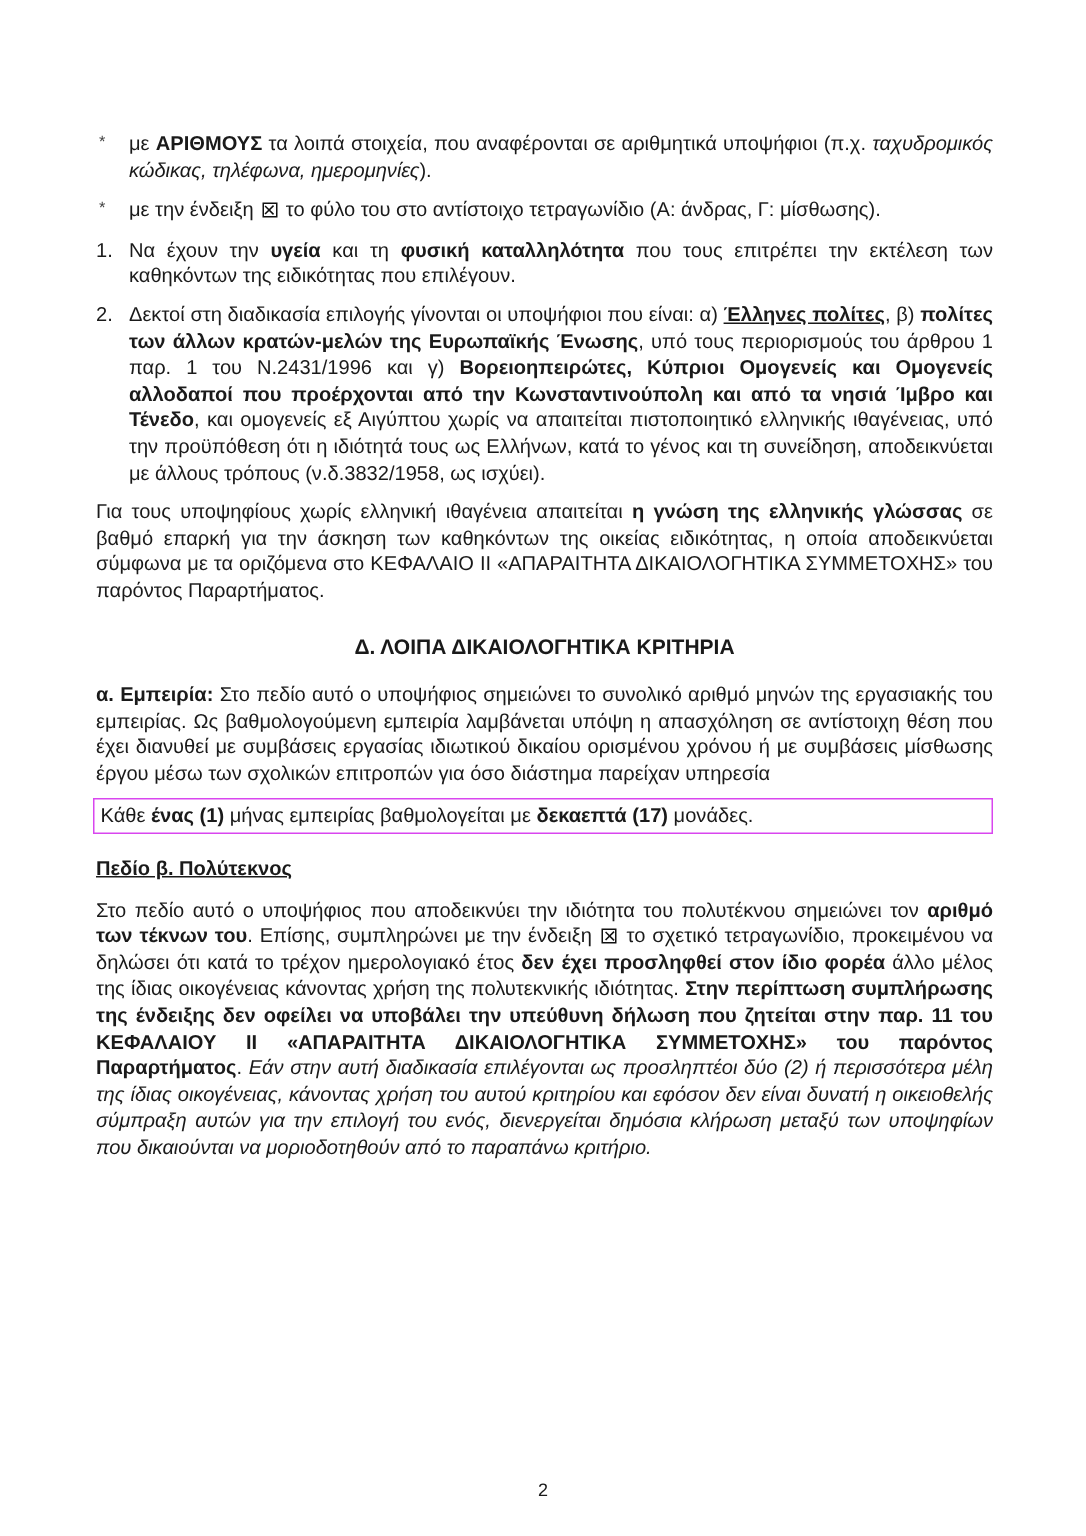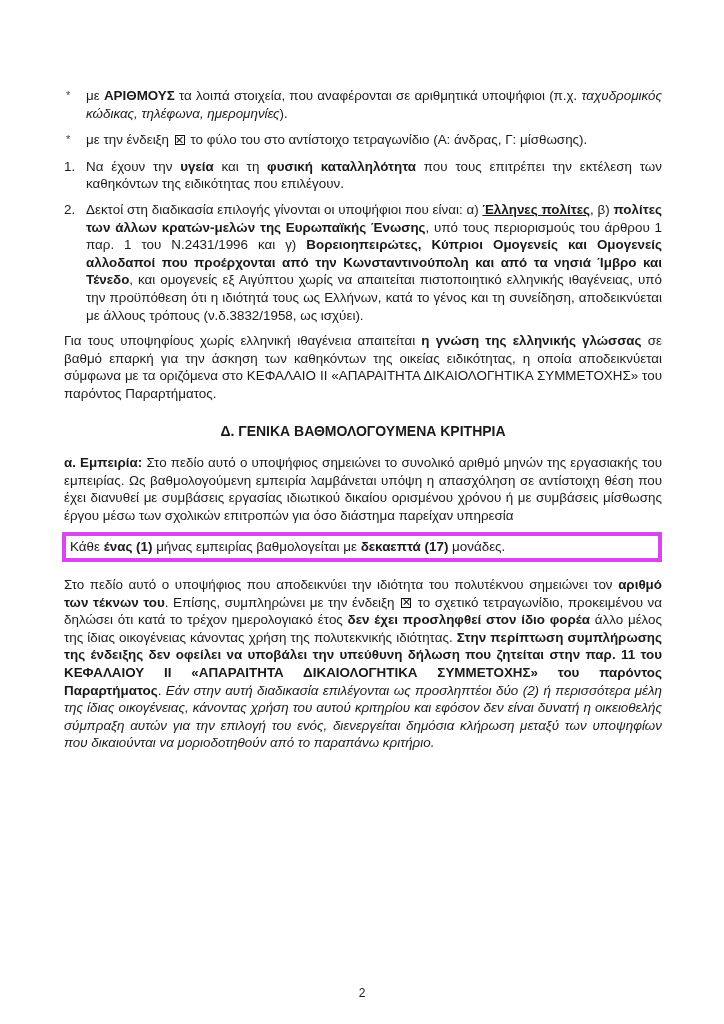--- a/index.html
+++ b/index.html
@@ -11,21 +11,21 @@
   .page { position: absolute; left: 64px; top: 87px; width: 598px; }
   p { margin: 0; text-align: justify; }
   .bul { position: relative; padding-left: 22px; margin-bottom: 9px; }
   .bul .mk { position: absolute; left: 2px; top: 0; font-size: 11px; color: #444; }
   .num { position: relative; padding-left: 22px; margin-bottom: 8px; text-align: justify; }
   .num .mk { position: absolute; left: 0; top: 0; }
   .center-h { text-align: center; font-weight: bold; margin: 14px 0 12px 0; }
   .para { margin-bottom: 7px; }
   .heading-d { text-align: center; font-weight: bold; font-size: 14px; margin: 20px 0 14px 0; }
   .boldp { font-weight: bold; margin-bottom: 14px; }
-  .box { border: 4px solid #d946ef; padding: 2px 4px; margin: 8px 0 14px -2px; text-align: left; }
+  .box { border: 1px solid #d946ef; padding: 2px 4px; margin: 8px 0 14px -2px; text-align: left; }
   .subhead { font-weight: bold; text-decoration: underline; margin-bottom: 10px; }
   b { font-weight: bold; }
   .u { text-decoration: underline; }
   i { font-style: italic; }
   .chk {
     display: inline-block; width: 10px; height: 10px; border: 1.5px solid #111;
     position: relative; vertical-align: -1px; box-sizing: border-box; margin: 0 2px;
   }
   .chk::before, .chk::after {
     content: ""; position: absolute; left: 3.5px; top: -0.5px; width: 1.3px; height: 8px; background: #111;
@@ -58,31 +58,32 @@
   <p class="num">
     <span class="mk">2.</span>
     <span>Δεκτοί στη διαδικασία επιλογής γίνονται οι υποψήφιοι που είναι: α) </span><b class="u">Έλληνες πολίτες</b><span>, β) </span><b>πολίτες των άλλων κρατών-μελών της Ευρωπαϊκής Ένωσης</b><span>, υπό τους περιορισμούς του άρθρου 1 παρ. 1 του Ν.2431/1996 και γ) </span><b>Βορειοηπειρώτες, Κύπριοι Ομογενείς και Ομογενείς αλλοδαποί που προέρχονται από την Κωνσταντινούπολη και από τα νησιά Ίμβρο και Τένεδο</b><span>, και ομογενείς εξ Αιγύπτου χωρίς να απαιτείται πιστοποιητικό ελληνικής ιθαγένειας, υπό την προϋπόθεση ότι η ιδιότητά τους ως Ελλήνων, κατά το γένος και τη συνείδηση, αποδεικνύεται με άλλους τρόπους (ν.δ.3832/1958, ως ισχύει).</span>
   </p>
 
   <p class="para">
     <span>Για τους υποψηφίους χωρίς ελληνική ιθαγένεια απαιτείται </span><b>η γνώση της ελληνικής γλώσσας</b><span> σε βαθμό επαρκή για την άσκηση των καθηκόντων της οικείας ειδικότητας, η οποία αποδεικνύεται σύμφωνα με τα οριζόμενα στο ΚΕΦΑΛΑΙΟ ΙΙ «ΑΠΑΡΑΙΤΗΤΑ ΔΙΚΑΙΟΛΟΓΗΤΙΚΑ ΣΥΜΜΕΤΟΧΗΣ» του παρόντος Παραρτήματος.</span>
   </p>
 
 
-  <p class="heading-d">Δ.   ΓΕΝΙΚΑ ΒΑΘΜΟΛΟΓΟΥΜΕΝΑ ΚΡΙΤΗΡΙΑ</p>
+  <p class="heading-d">Δ.   ΛΟΙΠΑ ΔΙΚΑΙΟΛΟΓΗΤΙΚΑ ΚΡΙΤΗΡΙΑ</p>
 
 
   <p class="para">
     <b>α. Εμπειρία:</b><span> Στο πεδίο αυτό ο υποψήφιος σημειώνει το συνολικό αριθμό μηνών της εργασιακής του εμπειρίας. Ως βαθμολογούμενη εμπειρία λαμβάνεται υπόψη η απασχόληση σε αντίστοιχη θέση που έχει διανυθεί με συμβάσεις εργασίας ιδιωτικού δικαίου ορισμένου χρόνου ή με συμβάσεις μίσθωσης έργου μέσω των σχολικών επιτροπών για όσο διάστημα παρείχαν υπηρεσία</span>
   </p>
 
   <div class="box">
     <span>Κάθε </span><b>ένας (1)</b><span> μήνας εμπειρίας βαθμολογείται με </span><b>δεκαεπτά (17)</b><span> μονάδες.</span>
   </div>
 
+  <p class="subhead">Πεδίο β. Πολύτεκνος</p>
 
   <p class="para">
     <span>Στο πεδίο αυτό ο υποψήφιος που αποδεικνύει την ιδιότητα του πολυτέκνου σημειώνει τον </span><b>αριθμό των τέκνων του</b><span>. Επίσης, συμπληρώνει με την ένδειξη </span><span class="chk"></span><span> το σχετικό τετραγωνίδιο, προκειμένου να δηλώσει ότι κατά το τρέχον ημερολογιακό έτος </span><b>δεν έχει προσληφθεί στον ίδιο φορέα</b><span> άλλο μέλος της ίδιας οικογένειας κάνοντας χρήση της πολυτεκνικής ιδιότητας. </span><b>Στην περίπτωση συμπλήρωσης της ένδειξης δεν οφείλει να υποβάλει την υπεύθυνη δήλωση που ζητείται στην παρ. 11 του ΚΕΦΑΛΑΙΟΥ ΙΙ «ΑΠΑΡΑΙΤΗΤΑ ΔΙΚΑΙΟΛΟΓΗΤΙΚΑ ΣΥΜΜΕΤΟΧΗΣ» του παρόντος Παραρτήματος</b><span>. </span><i>Εάν στην αυτή διαδικασία επιλέγονται ως προσληπτέοι δύο (2) ή περισσότερα μέλη της ίδιας οικογένειας, κάνοντας χρήση του αυτού κριτηρίου και εφόσον δεν είναι δυνατή η οικειοθελής σύμπραξη αυτών για την επιλογή του ενός, διενεργείται δημόσια κλήρωση μεταξύ των υποψηφίων που δικαιούνται να μοριοδοτηθούν από το παραπάνω κριτήριο.</i>
   </p>
 
 </div>
 
 <div class="pageno">2</div>
 
 </body></html>

